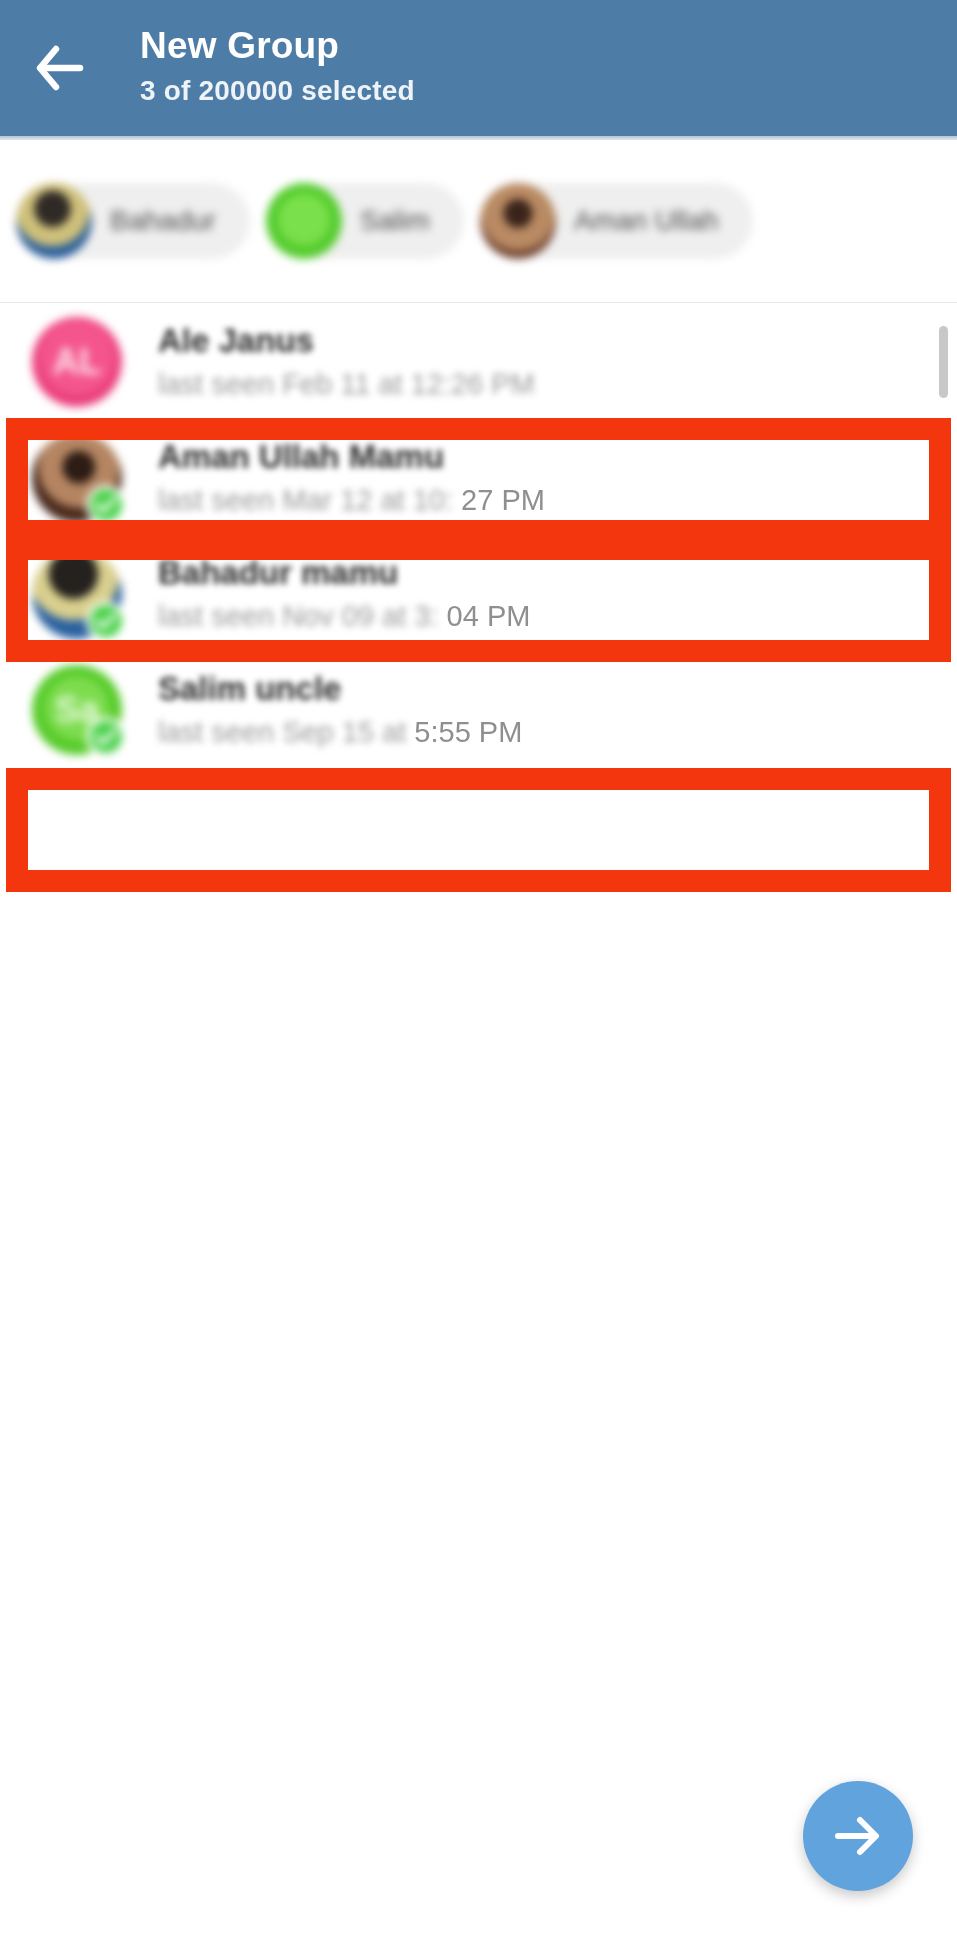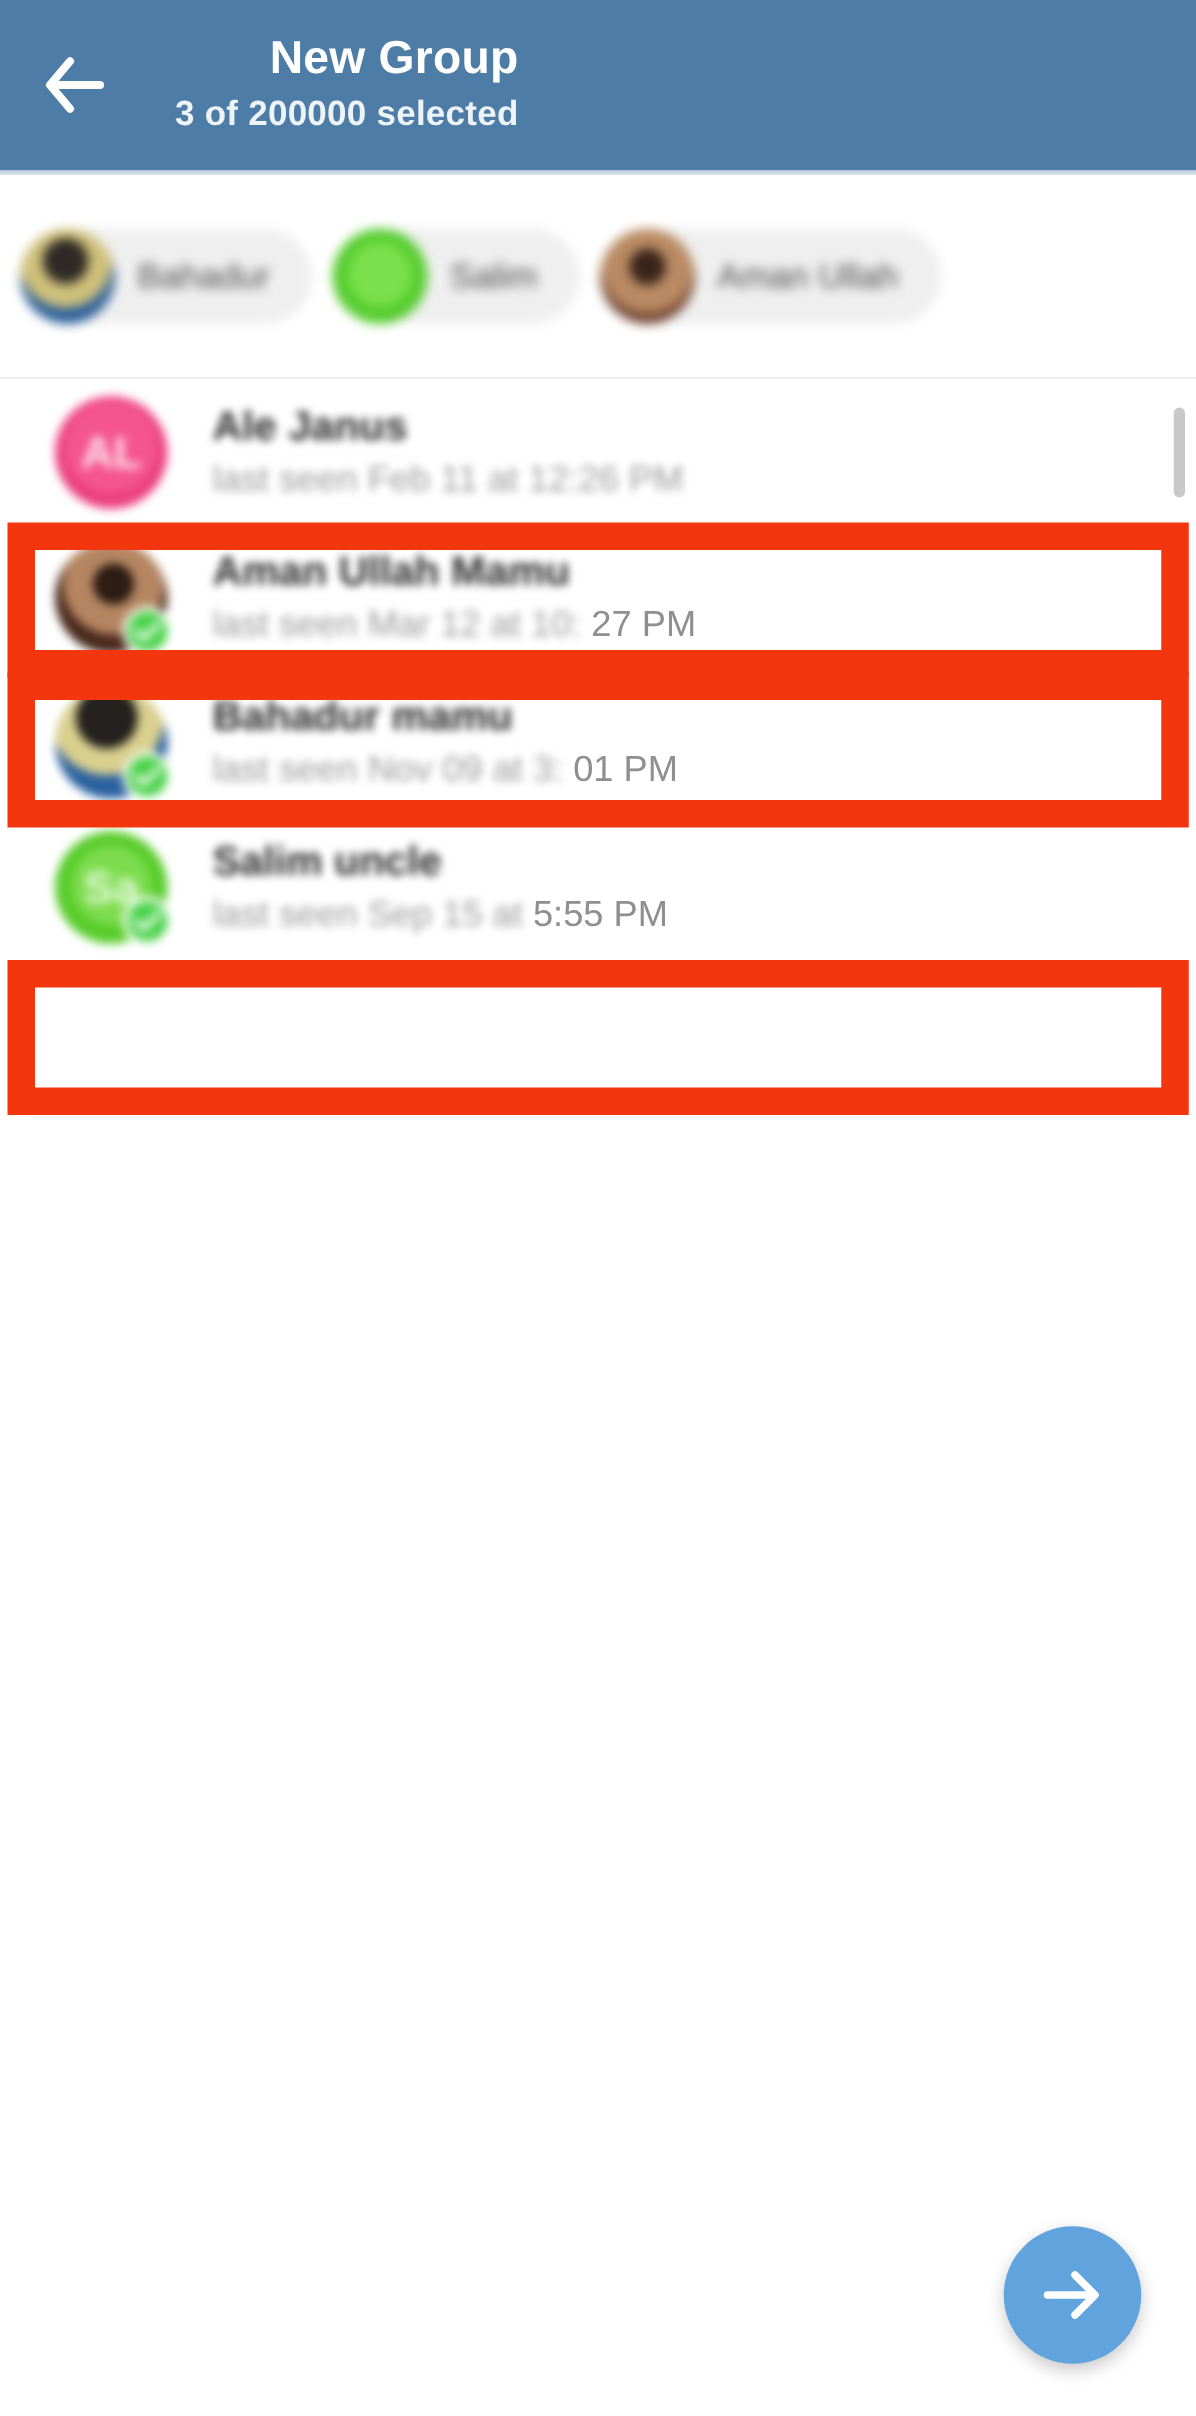--- a/index.html
+++ b/index.html
@@ -23,21 +23,21 @@
     display: flex; align-items: center;
   }
   .back-btn {
     width: 120px; height: 136px;
     display: flex; align-items: center; justify-content: center;
     flex: 0 0 auto;
   }
   .back-btn svg { display: block; }
   .header-texts {
     display: flex; flex-direction: column; justify-content: center;
-    padding-left: 20px; margin-top: -2px; align-items: flex-end;
+    padding-left: 20px; margin-top: -2px;
   }
   .header-title {
     color: #ffffff;
     font-size: 37px;
     font-weight: bold;
     letter-spacing: 0.2px;
     line-height: 48px;
   }
   .header-sub {
     color: #eef3f8;
@@ -89,21 +89,21 @@
   
   .list {
     position: absolute; left: 0; top: 304px;
     width: 957px;
   }
   .row {
     position: relative;
     height: 116px;
     display: flex; align-items: center;
     background: #ffffff;
-    padding-left: 44px;
+    padding-left: 32px;
   }
   .avatar-wrap {
     position: relative;
     width: 90px; height: 90px;
     flex: 0 0 auto;
     filter: blur(4px);
   }
   .avatar {
     width: 90px; height: 90px;
     border-radius: 50%;
@@ -256,21 +256,21 @@
         <div class="check-badge">
           <svg width="22" height="18" viewBox="0 0 22 18">
             <path d="M2 9 L8 15 L20 3" stroke="#ffffff" stroke-width="4" fill="none" stroke-linecap="round" stroke-linejoin="round"></path>
           </svg>
         </div>
       </div>
       <div class="row-texts">
         <div class="row-name">Bahadur mamu</div>
         <div class="row-sub">
           <span class="blur-part">last seen Nov 09 at 3:</span>
-          <span class="clear-part">01 PM</span>
+          <span class="clear-part">04 PM</span>
         </div>
       </div>
     </div>
 
 
     <div class="row">
       <div class="avatar-wrap">
         <div class="avatar av-salim"></div>
         <div class="av-initial">Sa</div>
         <div class="check-badge">

